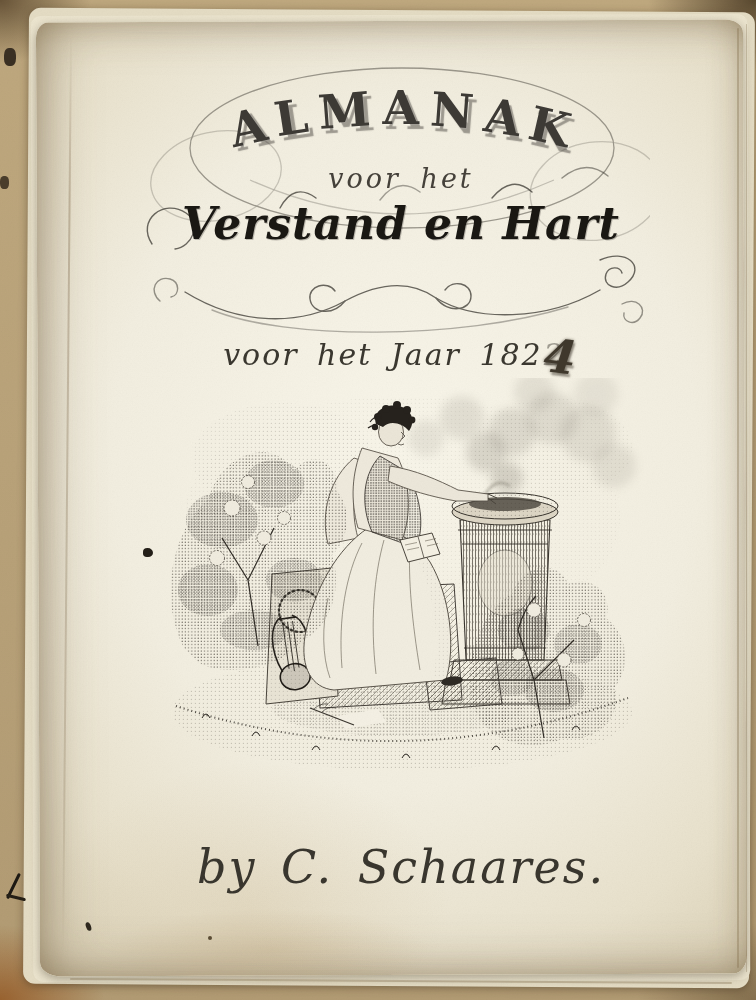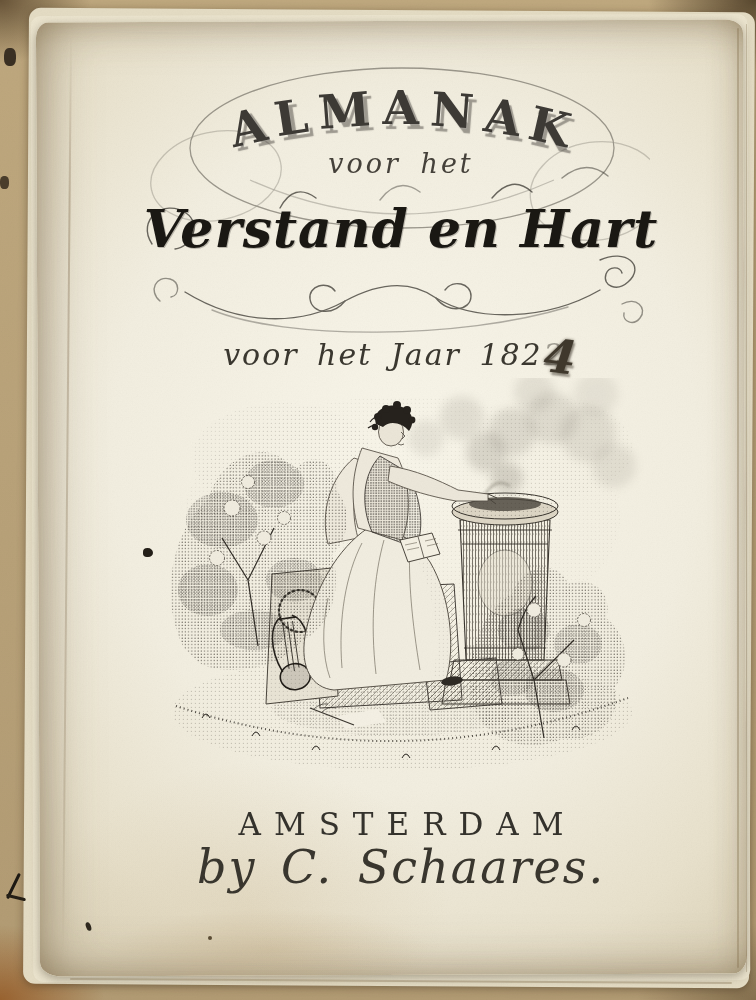--- a/index.html
+++ b/index.html
@@ -30,22 +30,22 @@
       0 3px 10px rgba(50,38,20,.35);}
   .crease{left:66px;top:34px;bottom:42px;width:2px;transform:skewX(-.5deg);
     background:linear-gradient(to bottom, rgba(120,98,66,0), rgba(120,98,66,.35) 18%, rgba(120,98,66,.22) 82%, rgba(120,98,66,0));}
   .edge-right-1{right:17px;top:28px;bottom:32px;width:2px;background:rgba(130,110,75,.35);border-radius:2px;}
   .edge-right-2{right:9px;top:24px;bottom:28px;width:1px;background:rgba(130,110,75,.3);}
   .edge-bottom-1{left:70px;right:24px;bottom:18px;height:2px;background:rgba(130,110,75,.35);transform:rotate(.35deg);border-radius:2px;}
 
   .textlayer{left:46px;right:0;text-align:center;z-index:3;}
   .almanak{top:80px;font-weight:bold;font-size:47px;color:#3d3a35;letter-spacing:2px;
     text-shadow:4px 5px 1px rgba(55,52,46,.45), 1px 1px 0 rgba(250,247,238,.8);}
-  .voorhet{top:148px;font-style:italic;font-size:27px;color:#45413a;letter-spacing:3px;word-spacing:8px;}
-  .verstand{top:198px;font-style:italic;font-weight:bold;font-size:52px;color:#1a1813;letter-spacing:1px;
+  .voorhet{top:163px;font-style:italic;font-size:27px;color:#45413a;letter-spacing:3px;word-spacing:8px;}
+  .verstand{top:198px;font-style:italic;font-weight:bold;font-size:44px;color:#1a1813;letter-spacing:1px;
     text-shadow:1px 1px 0 rgba(26,24,19,.25);}
   .yearline{top:322px;font-style:italic;font-size:30px;color:#3a372f;letter-spacing:2px;word-spacing:7px;}
   .year-ghost{display:inline-block;opacity:.45;margin-left:1px;}
   .year-hand{display:inline-block;font-weight:bold;font-size:46px;color:#3f382c;margin-left:-20px;
     transform:rotate(7deg) translateY(8px);
     text-shadow:0 0 3px rgba(63,56,44,.75), 2px 3px 2px rgba(63,56,44,.45);}
   .signature{top:770px;font-style:italic;font-size:13px;color:#958e7d;letter-spacing:1.5px;}
   .amsterdam{top:806px;font-size:31px;color:#34322c;letter-spacing:13px;text-indent:13px;}
   .publisher{top:840px;font-style:italic;font-size:46px;color:#39362e;letter-spacing:2px;word-spacing:8px;}
 
@@ -249,21 +249,20 @@
       <path d="M 152 331 q 6 -6 14 -5 M 160 334 q 6 -6 14 -4" stroke="#3a362f" stroke-width=".7" fill="none"></path>
     </g>
   </svg>
 
   <div class="abs textlayer almanak"><span style="display: inline-block; margin: 0px 5px; transform: rotate(-13deg) translateY(20px);">A</span><span style="display: inline-block; margin: 0px 5px; transform: rotate(-8.7deg) translateY(10px);">L</span><span style="display: inline-block; margin: 0px 5px; transform: rotate(-4.3deg) translateY(3.1px);">M</span><span style="display: inline-block; margin: 0px 5px; transform: rotate(0deg) translateY(0px);">A</span><span style="display: inline-block; margin: 0px 5px; transform: rotate(4.3deg) translateY(3.1px);">N</span><span style="display: inline-block; margin: 0px 5px; transform: rotate(8.7deg) translateY(10px);">A</span><span style="display: inline-block; margin: 0px 5px; transform: rotate(13deg) translateY(20px);">K</span></div>
   <div class="abs textlayer voorhet">voor het</div>
   <div class="abs textlayer verstand">Verstand en Hart</div>
   <div class="abs textlayer yearline">
     <span>voor het Jaar 182</span><span class="year-ghost">2</span><span class="year-hand">4</span>
   </div>
-  <div class="abs textlayer amsterdam">AMSTERDAM</div>
   <div class="abs textlayer publisher">by C. Schaares.</div>
 
   <div class="abs speck sp1"></div>
   <div class="abs speck sp2"></div>
   <div class="abs speck sp3"></div>
   <div class="abs speck thread1"></div>
   <div class="abs speck thread2"></div>
   <div class="abs speck sp6"></div>
   <div class="abs speck sp7"></div>
   <div class="abs stain"></div>

